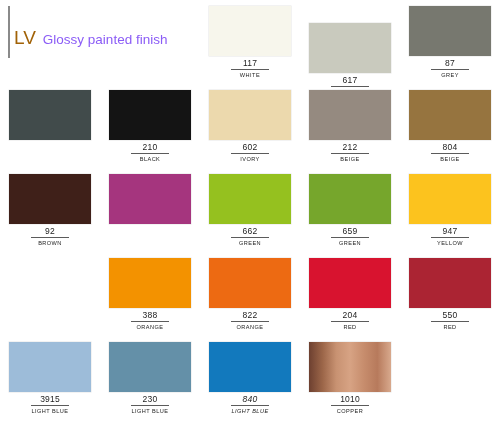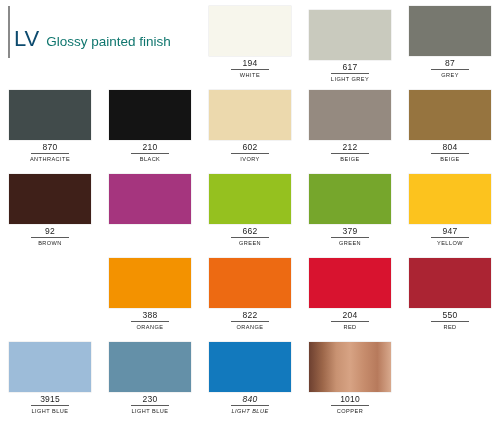--- a/index.html
+++ b/index.html
@@ -42,30 +42,30 @@
   }
   .header-text {
     position: absolute;
     left: 14px;
     top: 28px;
     display: flex;
     align-items: baseline;
     white-space: nowrap;
   }
   .brand {
-    font-size: 22px;
+    font-size: 19px;
     font-weight: 400;
     letter-spacing: 0px;
-    color: #0c4a6e;
+    color: #a16207;
     line-height: 1;
   }
   .tagline {
     font-size: 13.5px;
     font-weight: 400;
-    color: #0f766e;
+    color: #8b5cf6;
     line-height: 1;
     margin-left: 7px;
   }
 
   
   .grid {
     position: absolute;
     left: 0;
     top: 0;
     width: 500px;
@@ -125,48 +125,43 @@
     <div class="header-text">
       <span class="brand">LV</span>
       <span class="tagline">Glossy painted finish</span>
     </div>
   </div>
 
   <div class="grid" id="swatch-grid">
       <div class="cell" style="left: 200px; top: 0px;">
         <div class="swatch" style="background: rgb(247, 246, 236);"></div>
         <div class="meta">
-          <div class="code">194</div>
+          <div class="code">117</div>
           <div class="code-rule"></div>
           <div class="cname">WHITE</div>
         </div>
       </div>
-      <div class="cell" style="left: 300px; top: 4px;">
+      <div class="cell" style="left: 300px; top: 17px;">
         <div class="swatch" style="background: rgb(201, 202, 190);"></div>
         <div class="meta">
           <div class="code">617</div>
           <div class="code-rule"></div>
           <div class="cname">LIGHT GREY</div>
         </div>
       </div>
       <div class="cell" style="left: 400px; top: 0px;">
         <div class="swatch" style="background: rgb(119, 120, 111);"></div>
         <div class="meta">
           <div class="code">87</div>
           <div class="code-rule"></div>
           <div class="cname">GREY</div>
         </div>
       </div>
       <div class="cell" style="left: 0px; top: 84px;">
         <div class="swatch" style="background: rgb(65, 75, 75);"></div>
-        <div class="meta">
-          <div class="code">870</div>
-          <div class="code-rule"></div>
-          <div class="cname">ANTHRACITE</div>
-        </div>
       </div>
       <div class="cell" style="left: 100px; top: 84px;">
         <div class="swatch" style="background: rgb(20, 20, 20);"></div>
         <div class="meta">
           <div class="code">210</div>
           <div class="code-rule"></div>
           <div class="cname">BLACK</div>
         </div>
       </div>
       <div class="cell" style="left: 200px; top: 84px;">
@@ -208,21 +203,21 @@
         <div class="swatch" style="background: rgb(149, 193, 31);"></div>
         <div class="meta">
           <div class="code">662</div>
           <div class="code-rule"></div>
           <div class="cname">GREEN</div>
         </div>
       </div>
       <div class="cell" style="left: 300px; top: 168px;">
         <div class="swatch" style="background: rgb(118, 166, 44);"></div>
         <div class="meta">
-          <div class="code">379</div>
+          <div class="code">659</div>
           <div class="code-rule"></div>
           <div class="cname">GREEN</div>
         </div>
       </div>
       <div class="cell" style="left: 400px; top: 168px;">
         <div class="swatch" style="background: rgb(252, 195, 30);"></div>
         <div class="meta">
           <div class="code">947</div>
           <div class="code-rule"></div>
           <div class="cname">YELLOW</div>

